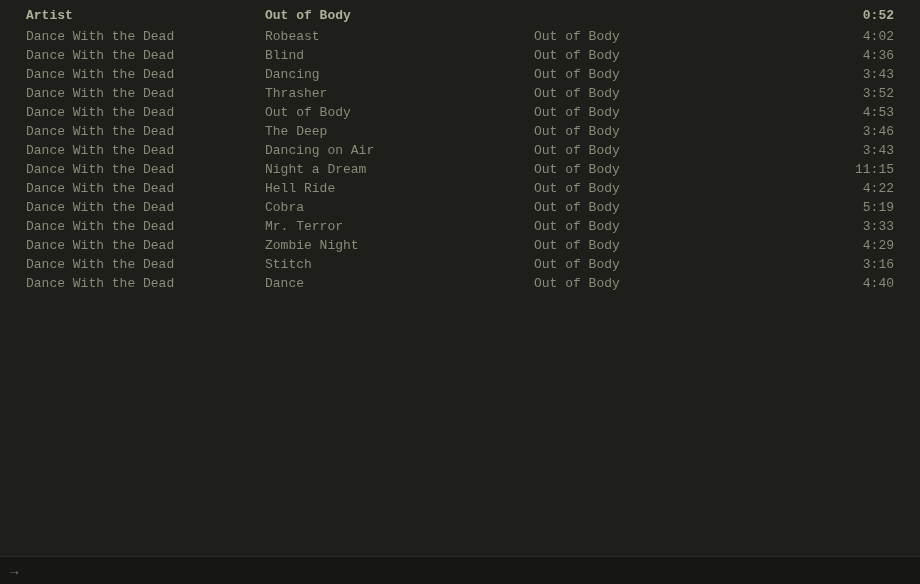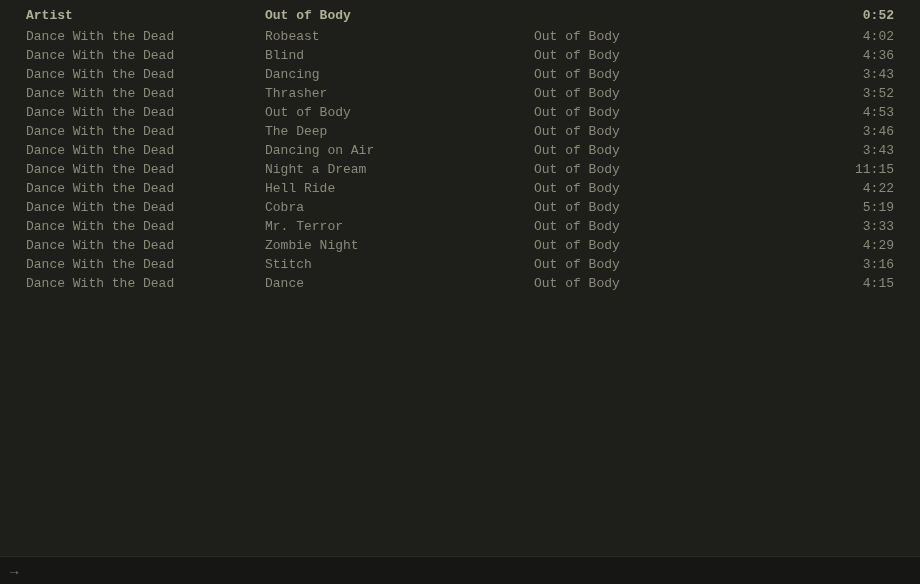--- a/index.html
+++ b/index.html
@@ -181,19 +181,19 @@
     <div class="track-row">
       <span class="col-artist">Dance With the Dead</span>
       <span class="col-title">Stitch</span>
       <span class="col-album">Out of Body</span>
       <span class="col-duration">3:16</span>
     </div>
     <div class="track-row">
       <span class="col-artist">Dance With the Dead</span>
       <span class="col-title">Dance</span>
       <span class="col-album">Out of Body</span>
-      <span class="col-duration">4:15</span>
+      <span class="col-duration">4:40</span>
     </div>
   </div>
 
 <div class="bottom-bar">
   <span class="arrow-icon">→</span>
 </div>
 
 </body></html>

